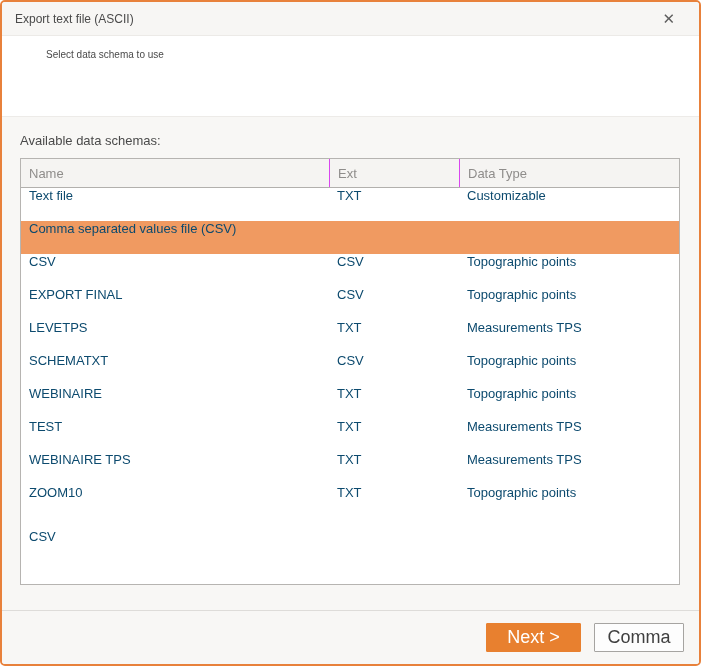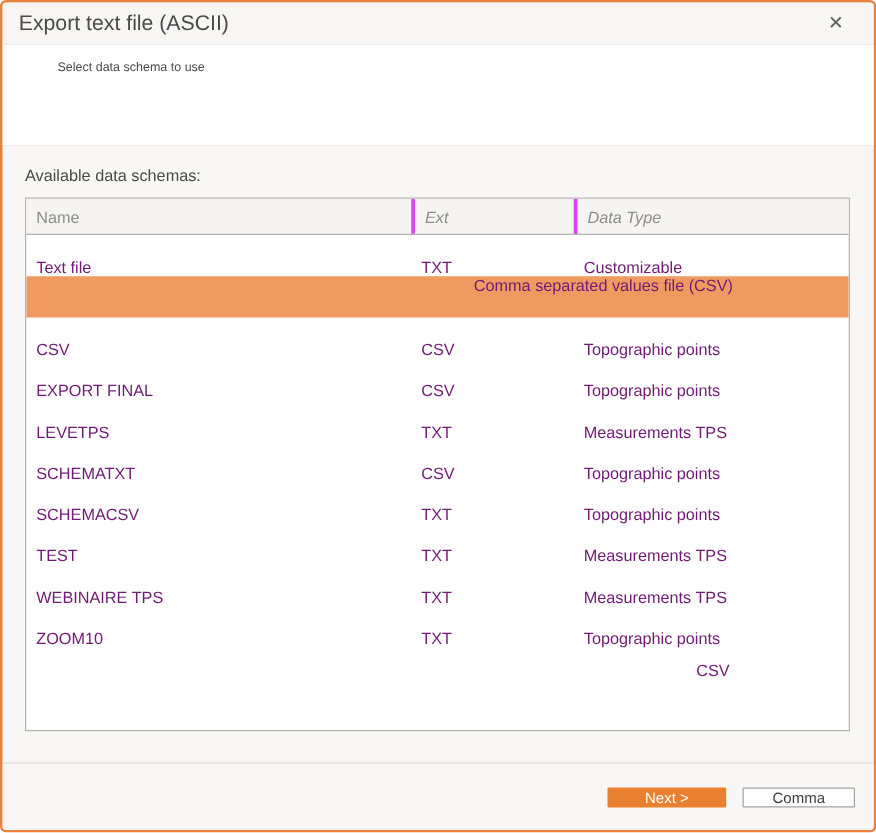--- a/index.html
+++ b/index.html
@@ -25,21 +25,21 @@
     overflow:hidden;
   }
   
   .titlebar{
     height:34px;flex:0 0 34px;
     background:#F7F6F4;
     border-bottom:1px solid #ECEAE7;
     display:flex;align-items:center;
     padding:0 20px 0 13px;
   }
-  .titlebar .title{color:#4A4A4A;font-size:17px;}
+  .titlebar .title{color:#4A4A4A;font-size:12px;}
   .close-btn{
     margin-left:auto;
     color:#5E5E5E;
     font-size:15px;line-height:15px;
     cursor:default;
     padding:2px 4px;
   }
   
   .header{
     flex:0 0 81px;
@@ -86,43 +86,43 @@
   }
   .th,.td{
     padding-left:8px;
     white-space:nowrap;
     overflow:hidden;
   }
   .col-name{width:308px;flex:0 0 308px;}
   .col-ext{width:130px;flex:0 0 130px;}
   .col-type{flex:1 1 auto;}
   .thead .th{height:100%;display:flex;align-items:center;}
-  .thead .col-ext,.thead .col-type{border-left:3px solid #d946ef;font-style:italic;}
+  .thead .col-ext,.thead .col-type{border-left:1px solid #d946ef;}
   .tbody{flex:1 1 auto;}
   .tr{
     display:flex;
     height:33px;
-    align-items:flex-end;
-    color:#701a75;
+    align-items:flex-start;
+    color:#0c4a6e;
     cursor:default;
   }
   .tr.selected{background:var(--selection);flex-direction:column;}
   
   .footer{
     flex:0 0 54px;
     border-top:1px solid #DEDCD9;
     background:#F8F7F5;
     display:flex;align-items:center;justify-content:flex-end;
     gap:13px;
     padding-right:15px;
   }
   .btn{
-    height:16px;
+    height:29px;
     font-family:"Liberation Sans", sans-serif;
-    font-size:12px;
+    font-size:18px;
     border-radius:1px;
     cursor:default;
   }
   .btn-next{
     width:95px;
     background:var(--accent);
     border:1px solid var(--accent);
     color:#FFFFFF;
   }
   .btn-cancel{
@@ -186,21 +186,21 @@
     <div class="td col-type">Measurements TPS</div>
   </div>
 
   <div class="tr">
     <div class="td col-name">SCHEMATXT</div>
     <div class="td col-ext">CSV</div>
     <div class="td col-type">Topographic points</div>
   </div>
 
   <div class="tr">
-    <div class="td col-name">SCHEMACSV</div>
+    <div class="td col-name">WEBINAIRE</div>
     <div class="td col-ext">TXT</div>
     <div class="td col-type">Topographic points</div>
   </div>
 
   <div class="tr">
     <div class="td col-name">TEST</div>
     <div class="td col-ext">TXT</div>
     <div class="td col-type">Measurements TPS</div>
   </div>
 

